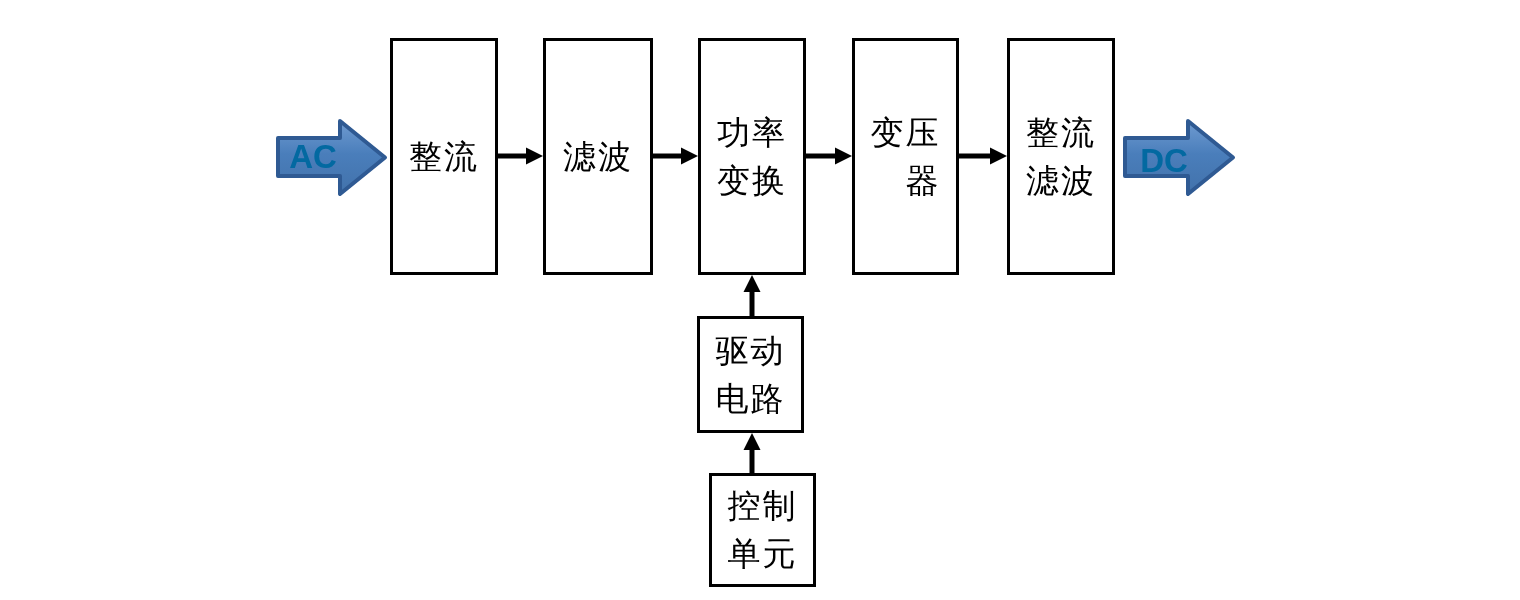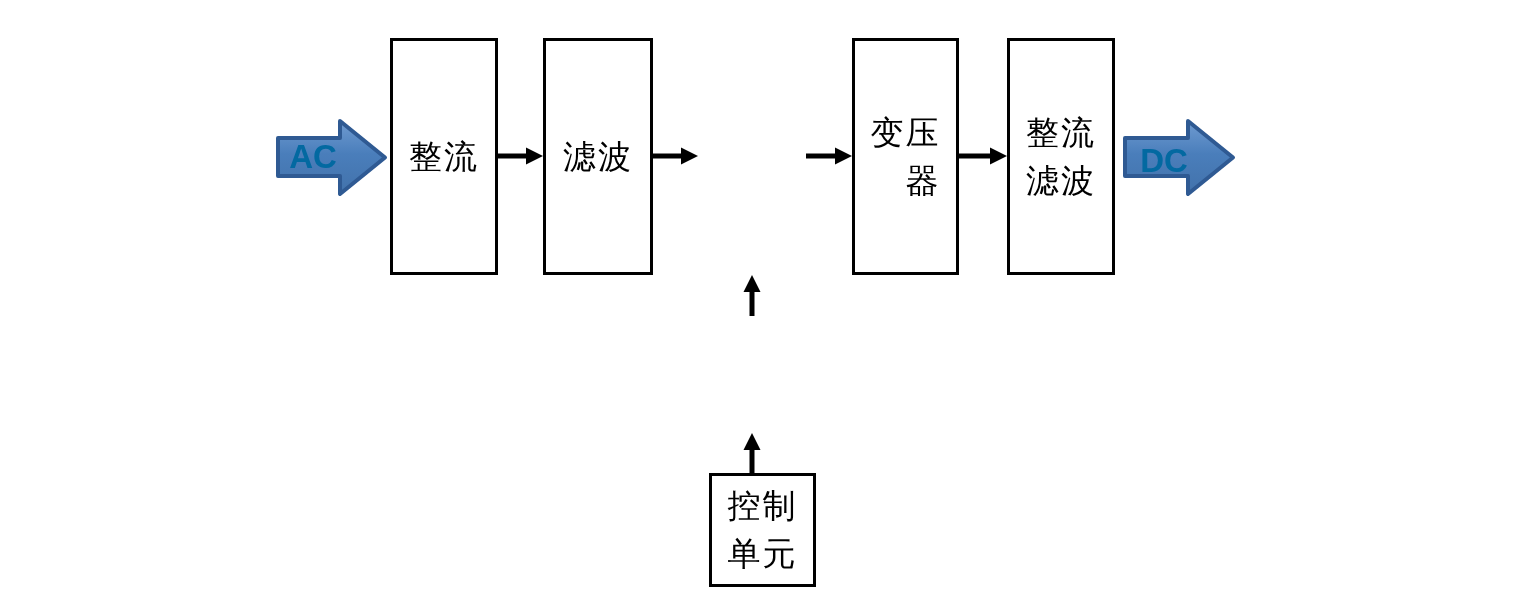--- a/index.html
+++ b/index.html
@@ -111,27 +111,31 @@
     <g>
       <line x1="752" y1="473" x2="752" y2="447" stroke="#000000" stroke-width="5"></line>
       <polygon points="752,433 743.5,450 760.5,450" fill="#000000"></polygon>
     </g>
   </svg>
 
   <div class="block" id="blk-rectifier">整流</div>
 
   <div class="block" id="blk-filter">滤波</div>
 
+  <div class="block" id="blk-power-conversion">功率
+变换</div>
 
   <div class="block" id="blk-transformer">变压
 器</div>
 
   <div class="block" id="blk-rectifier-filter">整流
 滤波</div>
 
+  <div class="block" id="blk-drive-circuit">驱动
+电路</div>
 
   <div class="block" id="blk-control-unit">控制
 单元</div>
 
   <div class="io-label" id="ac-label">AC</div>
 
   <div class="io-label" id="dc-label">DC</div>
 
 </div>
 

